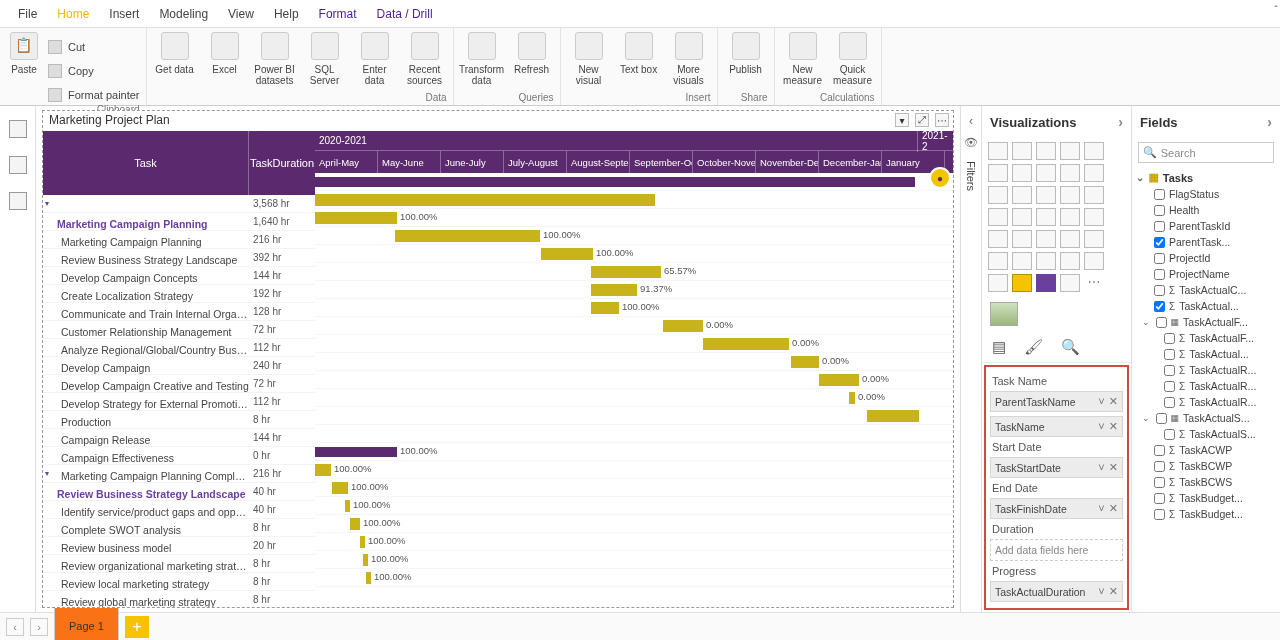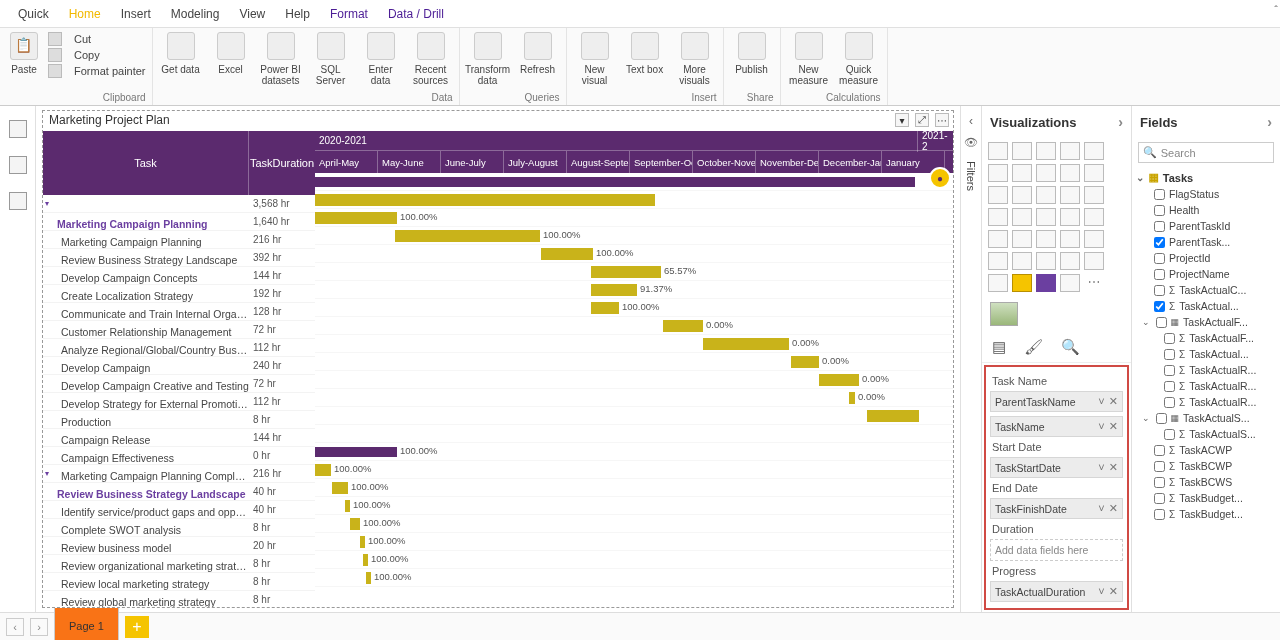--- a/index.html
+++ b/index.html
@@ -13,21 +13,21 @@
 
 
 .ribbon { display: flex; height: 78px; border-bottom: 1px solid #ccc; background: #fafafa; }
 .ribbon-group { display: flex; flex-direction: column; justify-content: space-between; border-right: 1px solid #e4e4e4; padding: 4px 6px 2px; }
 .ribbon-group .label { font-size: 10px; color: #777; text-align: right; margin-top: 2px; }
 .ribbon-btns { display: flex; gap: 6px; align-items: flex-start; }
 .ribbon-btn { display: flex; flex-direction: column; align-items: center; width: 44px; font-size: 10px; color: #444; cursor: pointer; text-align:center; line-height:1.1; }
 .ribbon-btn .ico { width: 28px; height: 28px; background: #eee; border: 1px solid #ccc; border-radius: 3px; margin-bottom: 4px; display:flex; align-items:center; justify-content:center; font-size:14px;}
 .clipboard-paste { width:36px; }
 .clipboard-side { display:flex; flex-direction:column; gap:2px; font-size:11px; color:#444; }
-.clipboard-side div { display:flex; align-items:center; gap:12px; cursor:pointer;}
+.clipboard-side div { display:flex; align-items:center; gap:6px; cursor:pointer;margin-top:8px;}
 .clipboard-side .mini-ico{ width:14px; height:14px; background:#ddd; border:1px solid #bbb; display:inline-block;}
 
 
 .main { display: flex; height: 506px; }
 .left-rail { width: 36px; border-right: 1px solid #e0e0e0; display: flex; flex-direction: column; align-items: center; padding-top: 14px; gap: 18px; }
 .left-rail .rail-ico { width:18px; height:18px; border:1px solid #999; background:#f4f4f4; cursor:pointer;}
 .canvas { flex: 1; position: relative; padding: 4px 6px; overflow:hidden;}
 .visual { border: 1px dashed #999; position: relative; background:#fff; height:498px; }
 .visual-title { font-size: 12px; padding: 2px 6px; color:#333; }
 .visual-actions { position:absolute; top:2px; right:4px; display:flex; gap:6px; }
@@ -105,21 +105,21 @@
 .footer .nav{ width:18px; height:18px; border:1px solid #ccc; display:flex; align-items:center; justify-content:center; font-size:11px; color:#888; cursor:pointer;}
 .footer .page-tab{ padding:20px 14px; background:#f97316; border:1px solid #ccc; border-bottom:2px solid #f5c400; font-size:11px; cursor:pointer;}
 .footer .add-page{ width:24px; height:22px; background:#f5c400; display:flex; align-items:center; justify-content:center; color:#fff; font-size:16px; cursor:pointer;}
 
 .scroll-up { position:absolute; top:4px; right:2px; font-size:11px; color:#666;}
 </style>
 </head>
 <body>
 
 <div class="menubar">
-  <div class="menu-item">Quick</div>
+  <div class="menu-item">File</div>
   <div class="menu-item active">Home</div>
   <div class="menu-item">Insert</div>
   <div class="menu-item">Modeling</div>
   <div class="menu-item">View</div>
   <div class="menu-item">Help</div>
   <div class="menu-item accent">Format</div>
   <div class="menu-item accent">Data / Drill</div>
   <span class="scroll-up">ˆ</span>
 </div>
 

